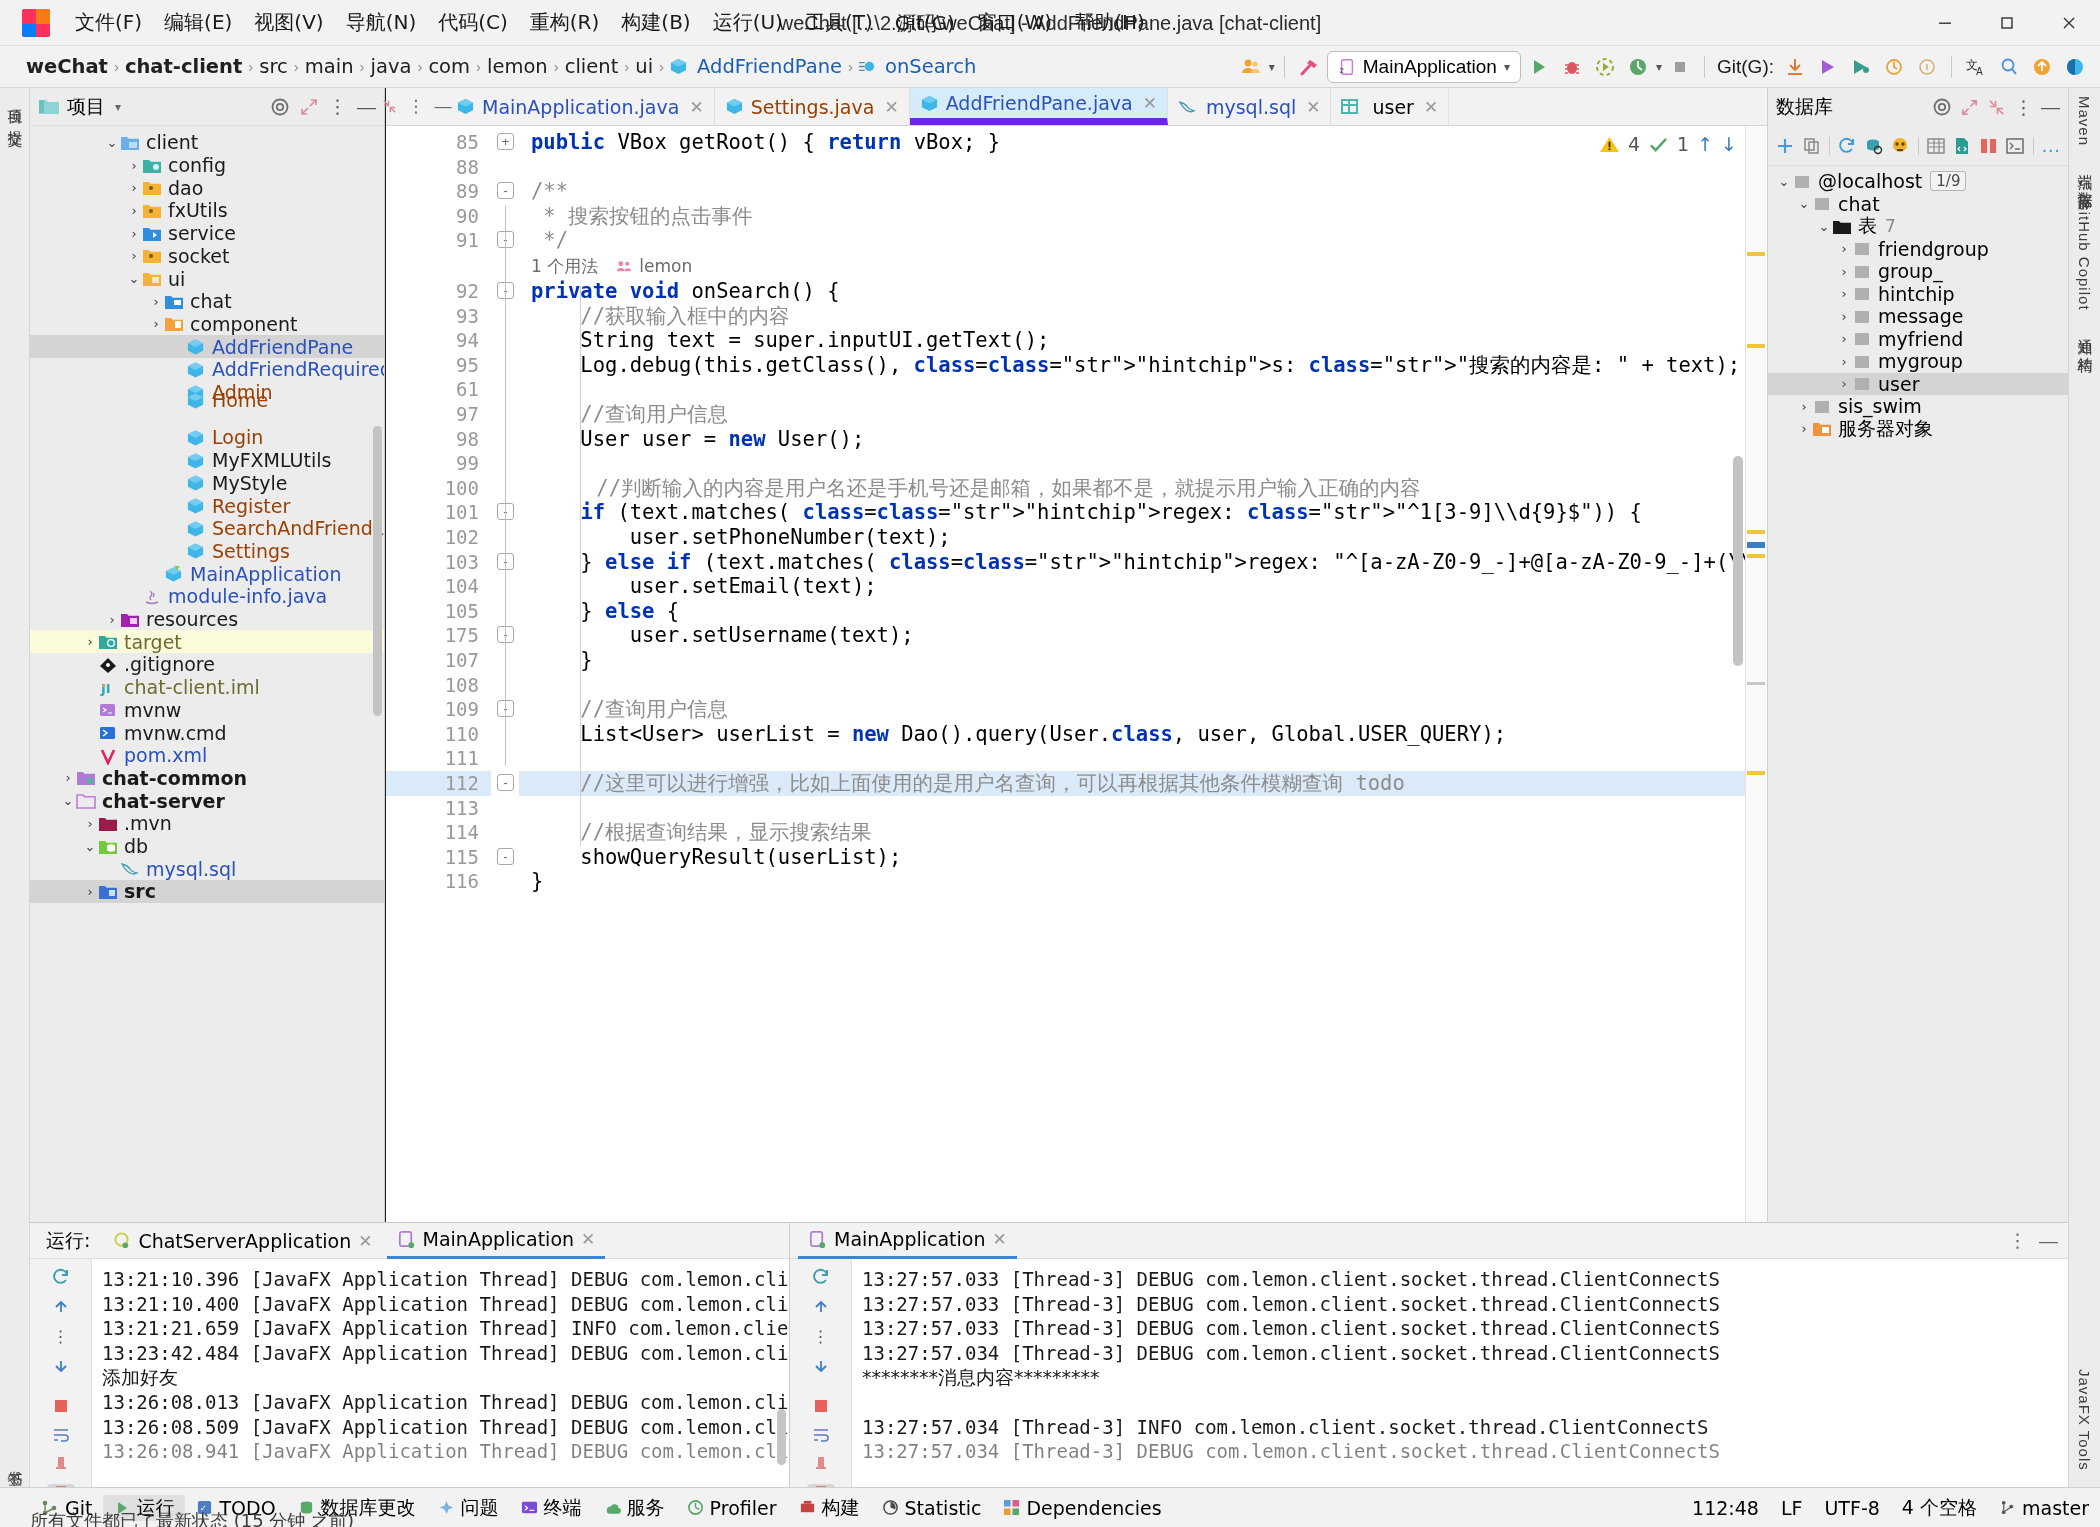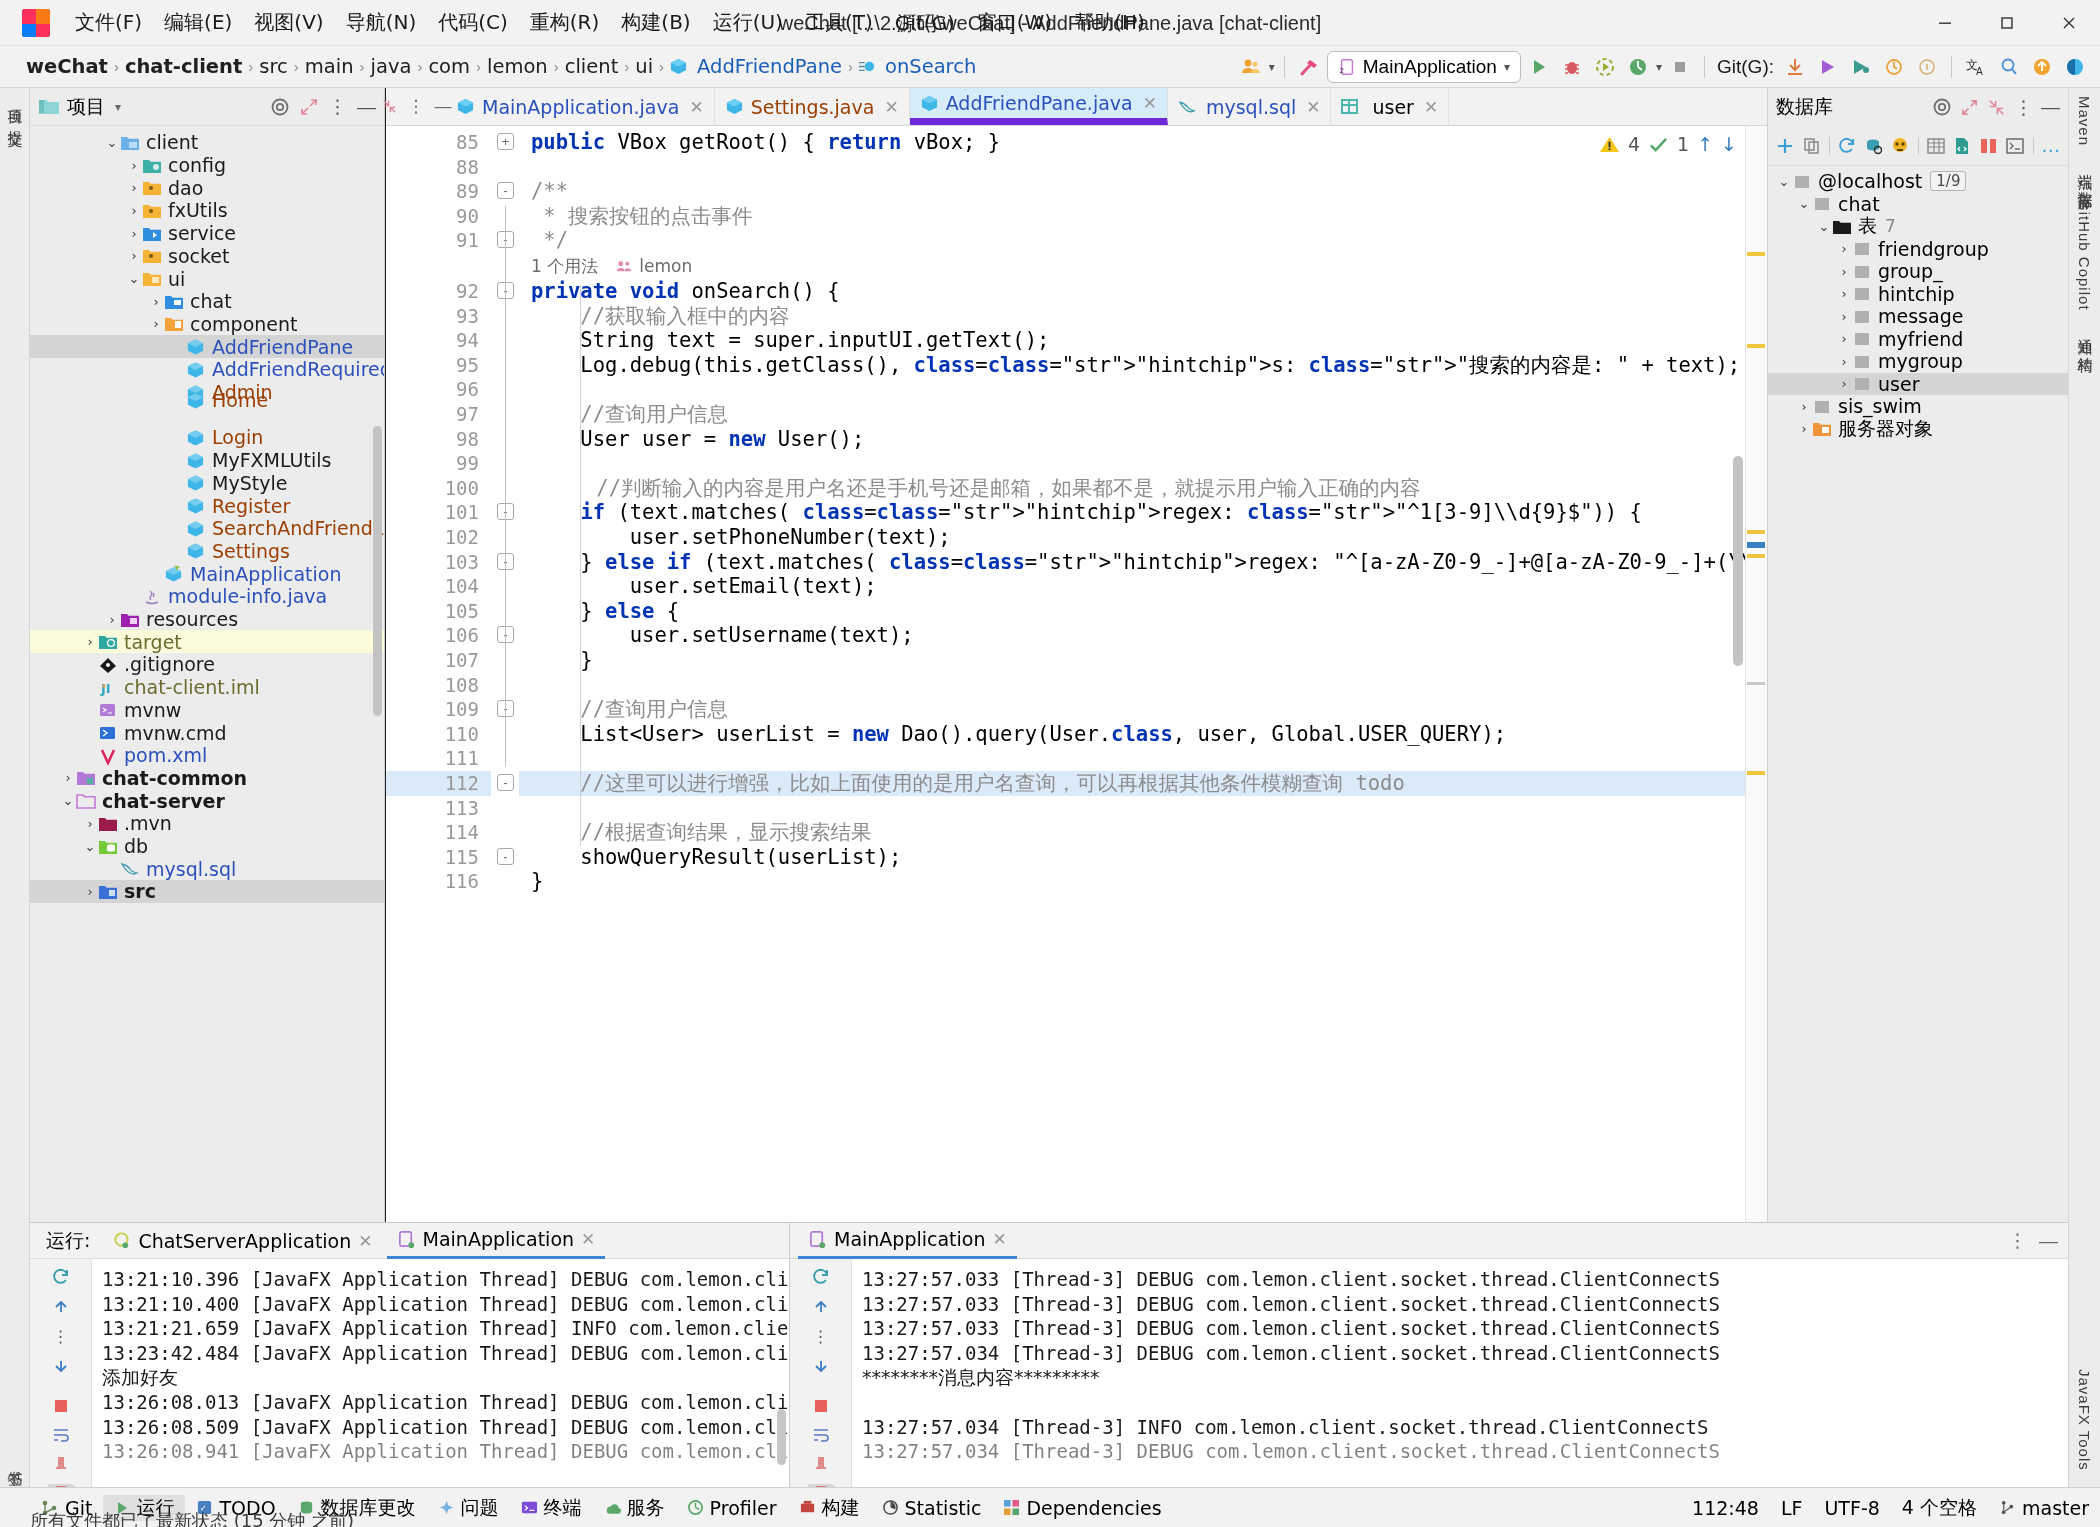--- a/index.html
+++ b/index.html
@@ -836,31 +836,31 @@
     <div id="gutter">
         <div class="ln" style="top: 4px;">85</div>
         <div class="ln" style="top: 28.6px;">88</div>
         <div class="ln" style="top: 53.2px;">89</div>
         <div class="ln" style="top: 77.8px;">90</div>
         <div class="ln" style="top: 102.4px;">91</div>
         <div class="ln" style="top: 153px;">92</div>
         <div class="ln" style="top: 177.6px;">93</div>
         <div class="ln" style="top: 202.2px;">94</div>
         <div class="ln" style="top: 226.8px;">95</div>
-        <div class="ln" style="top: 251.4px;">96</div>
+        <div class="ln" style="top: 251.4px;">61</div>
         <div class="ln" style="top: 276px;">97</div>
         <div class="ln" style="top: 300.6px;">98</div>
         <div class="ln" style="top: 325.2px;">99</div>
         <div class="ln" style="top: 349.8px;">100</div>
         <div class="ln" style="top: 374.4px;">101</div>
         <div class="ln" style="top: 399px;">102</div>
         <div class="ln" style="top: 423.6px;">103</div>
         <div class="ln" style="top: 448.2px;">104</div>
         <div class="ln" style="top: 472.8px;">105</div>
-        <div class="ln" style="top: 497.4px;">106</div>
+        <div class="ln" style="top: 497.4px;">175</div>
         <div class="ln" style="top: 522px;">107</div>
         <div class="ln" style="top: 546.6px;">108</div>
         <div class="ln" style="top: 571.2px;">109</div>
         <div class="ln" style="top: 595.8px;">110</div>
         <div class="ln" style="top: 620.4px;">111</div>
         <div class="hlrow" style="top: 645px; right: auto; width: 133px; left: 0px;"></div>
         <div class="ln" style="top: 645px;">112</div>
         <div class="ln" style="top: 669.6px;">113</div>
         <div class="ln" style="top: 694.2px;">114</div>
         <div class="ln" style="top: 718.8px;">115</div>

